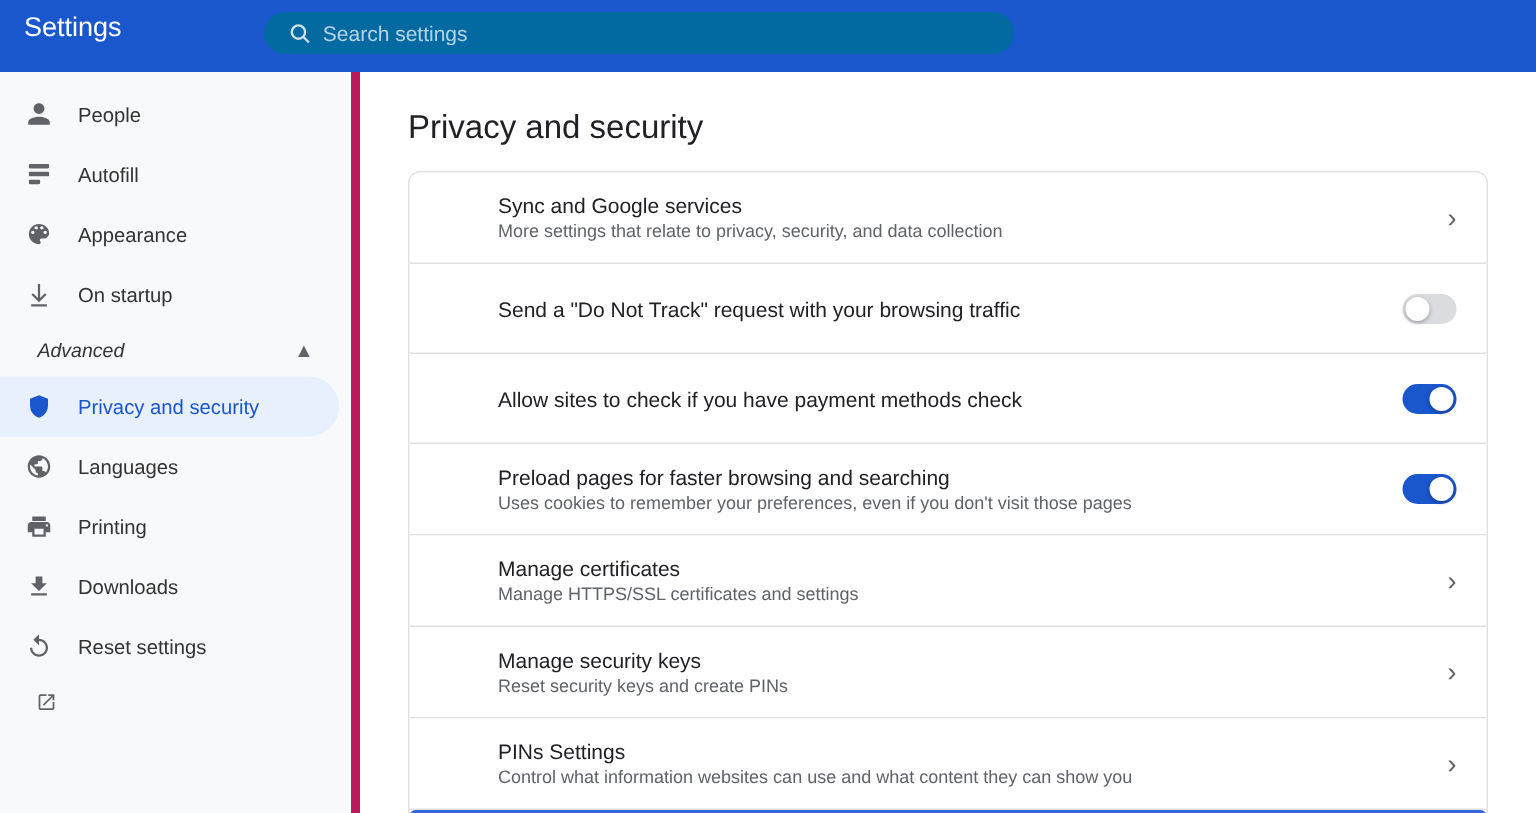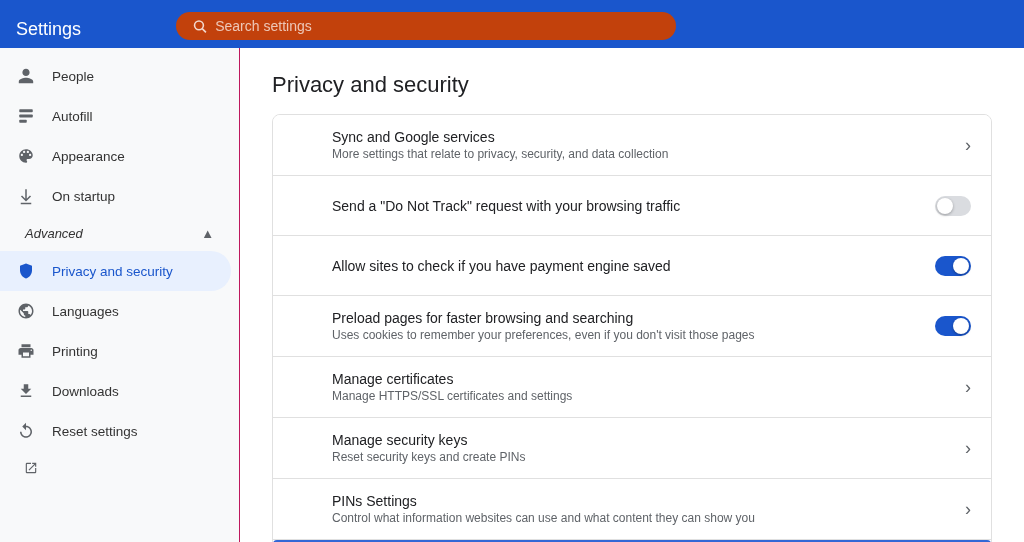--- a/index.html
+++ b/index.html
@@ -2,34 +2,34 @@
 <html><head>
   <meta charset="utf-8">
   <style>
     * { box-sizing: border-box; margin: 0; padding: 0; }
     body { font-family: 'Segoe UI', Arial, sans-serif; font-size: 14px; background: #f1f3f4; display: flex; flex-direction: column; height: 542px; overflow: hidden; }
 
     
     .header {
       background: #1a56cc;
       display: flex;
-      align-items: flex-end;
+      align-items: flex-start;
       padding: 8px 16px;
       height: 48px;
       flex-shrink: 0;
     }
     .header-title {
       color: white;
       font-size: 18px;
       font-weight: 500;
       margin-right: 40px;
       min-width: 120px;
     }
     .search-bar {
-      background: #c2410c;
+      background: #0369a1;
       border-radius: 24px;
       display: flex;
       align-items: center;
       padding: 6px 16px;
       flex: 1;
       max-width: 500px;
     }
     .search-bar input {
       background: transparent;
       border: none;
@@ -48,21 +48,21 @@
       overflow: hidden;
     }
 
     
     .sidebar {
       width: 240px;
       background: #f8f9fa;
       flex-shrink: 0;
       overflow-y: auto;
       padding: 8px 0;
-      border-right: 1px solid #be185d;
+      border-right: 6px solid #be185d;
     }
     .sidebar-item {
       display: flex;
       align-items: center;
       padding: 10px 16px;
       cursor: pointer;
       border-radius: 0 24px 24px 0;
       margin-right: 8px;
       color: #333;
       font-size: 13.5px;
@@ -305,21 +305,21 @@
         </div>
         <div class="settings-item-action">
           <div class="toggle off">
             <div class="toggle-thumb"></div>
           </div>
         </div>
       </div>
 
       <div class="settings-item">
         <div class="settings-item-text">
-          <div class="settings-item-label">Allow sites to check if you have payment engine saved</div>
+          <div class="settings-item-label">Allow sites to check if you have payment methods check</div>
         </div>
         <div class="settings-item-action">
           <div class="toggle on">
             <div class="toggle-thumb"></div>
           </div>
         </div>
       </div>
 
       <div class="settings-item">
         <div class="settings-item-text">

